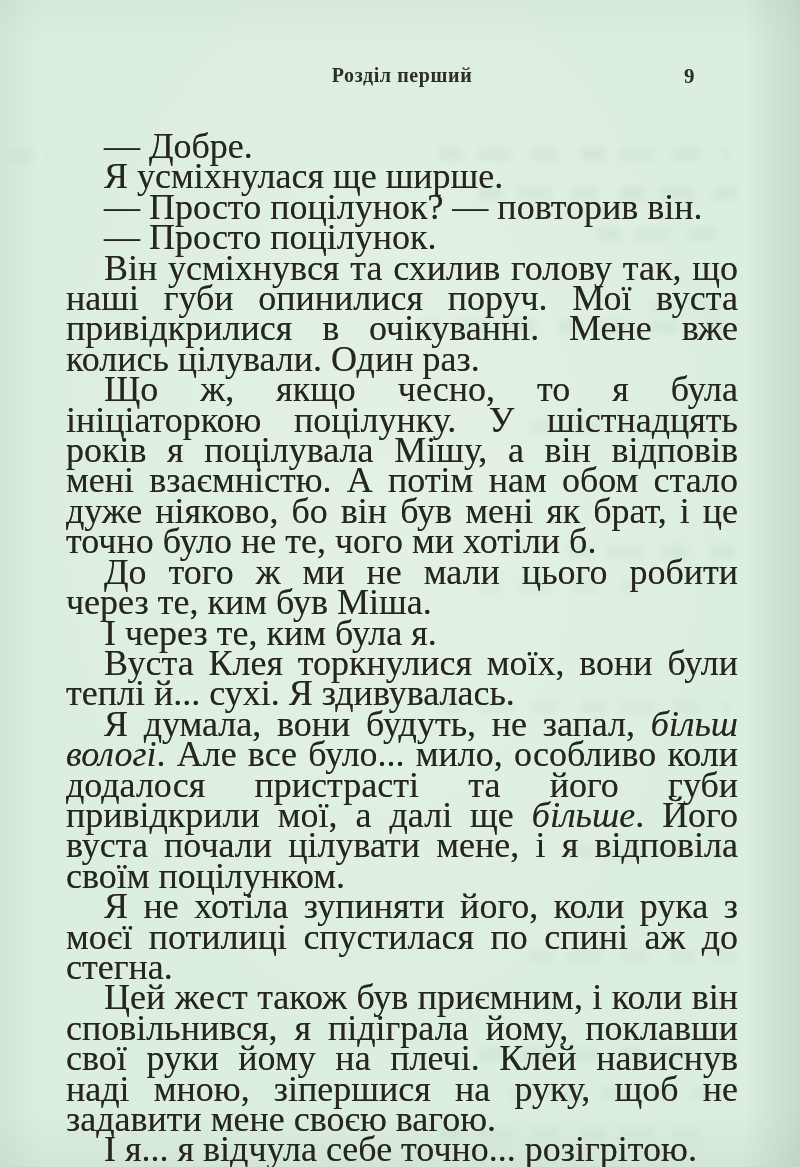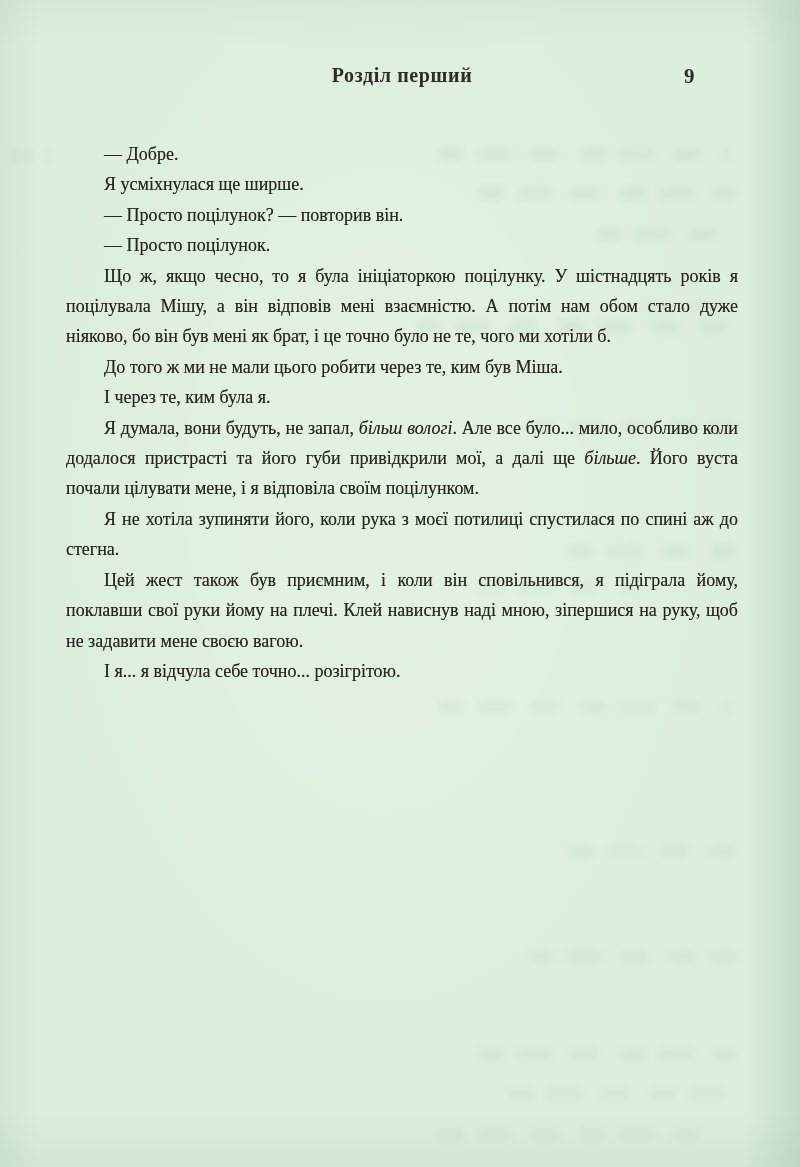--- a/index.html
+++ b/index.html
@@ -32,22 +32,22 @@
     position:absolute;top:64px;left:66px;width:672px;height:26px;
     text-align:center;
     font-weight:bold;font-size:20px;letter-spacing:0.6px;
     color:#2d2d27;
   }
   .pagenum{
     position:absolute;left:618px;top:0;
     font-weight:bold;font-size:21px;color:#2d2d27;
   }
   .text-block{
-    position:absolute;top:139px;left:66px;width:672px;
-    font-size:18px;line-height:30.4px;
+    position:absolute;top:131px;left:66px;width:672px;
+    font-size:36px;line-height:30.4px;
     text-align:justify;
     color:#26261f;
     text-shadow:0 0 0.3px rgba(38,38,31,0.55);
   }
   .text-block p{margin:0;text-indent:38px;}
   .text-block em{}
 </style>
 </head>
 <body>
 
@@ -74,22 +74,24 @@
   <header class="running-head">
     <span>Розділ перший</span>
     <span class="pagenum">9</span>
   </header>
 
   <main class="text-block">
       <p><span>— Добре.</span></p>
       <p><span>Я усміхнулася ще ширше.</span></p>
       <p><span>— Просто поцілунок? — повторив він.</span></p>
       <p><span>— Просто поцілунок.</span></p>
+      <p><span>Він усміхнувся та схилив голову так, що наші губи опинилися поруч. Мої вуста привідкрилися в очікуванні. Мене вже колись цілували. Один раз.</span></p>
       <p><span>Що ж, якщо чесно, то я була ініціаторкою поцілунку. У шістнадцять років я поцілувала Мішу, а він відповів мені взаємністю. А потім нам обом стало дуже ніяково, бо він був мені як брат, і це точно було не те, чого ми хотіли б.</span></p>
       <p><span>До того ж ми не мали цього робити через те, ким був Міша.</span></p>
       <p><span>І через те, ким була я.</span></p>
+      <p><span>Вуста Клея торкнулися моїх, вони були теплі й... сухі. Я здивувалась.</span></p>
       <p><span>Я думала, вони будуть, не запал, </span><em>більш вологі</em><span>. Але все було... мило, особливо коли додалося пристрасті та його губи привідкрили мої, а далі ще </span><em>більше</em><span>. Його вуста почали цілувати мене, і я відповіла своїм поцілунком.</span></p>
       <p><span>Я не хотіла зупиняти його, коли рука з моєї потилиці спустилася по спині аж до стегна.</span></p>
       <p><span>Цей жест також був приємним, і коли він сповільнився, я підіграла йому, поклавши свої руки йому на плечі. Клей нависнув наді мною, зіпершися на руку, щоб не задавити мене своєю вагою.</span></p>
       <p><span>І я... я відчула себе точно... розігрітою.</span></p>
     </main>
 
 </div>
 
 </body></html>

